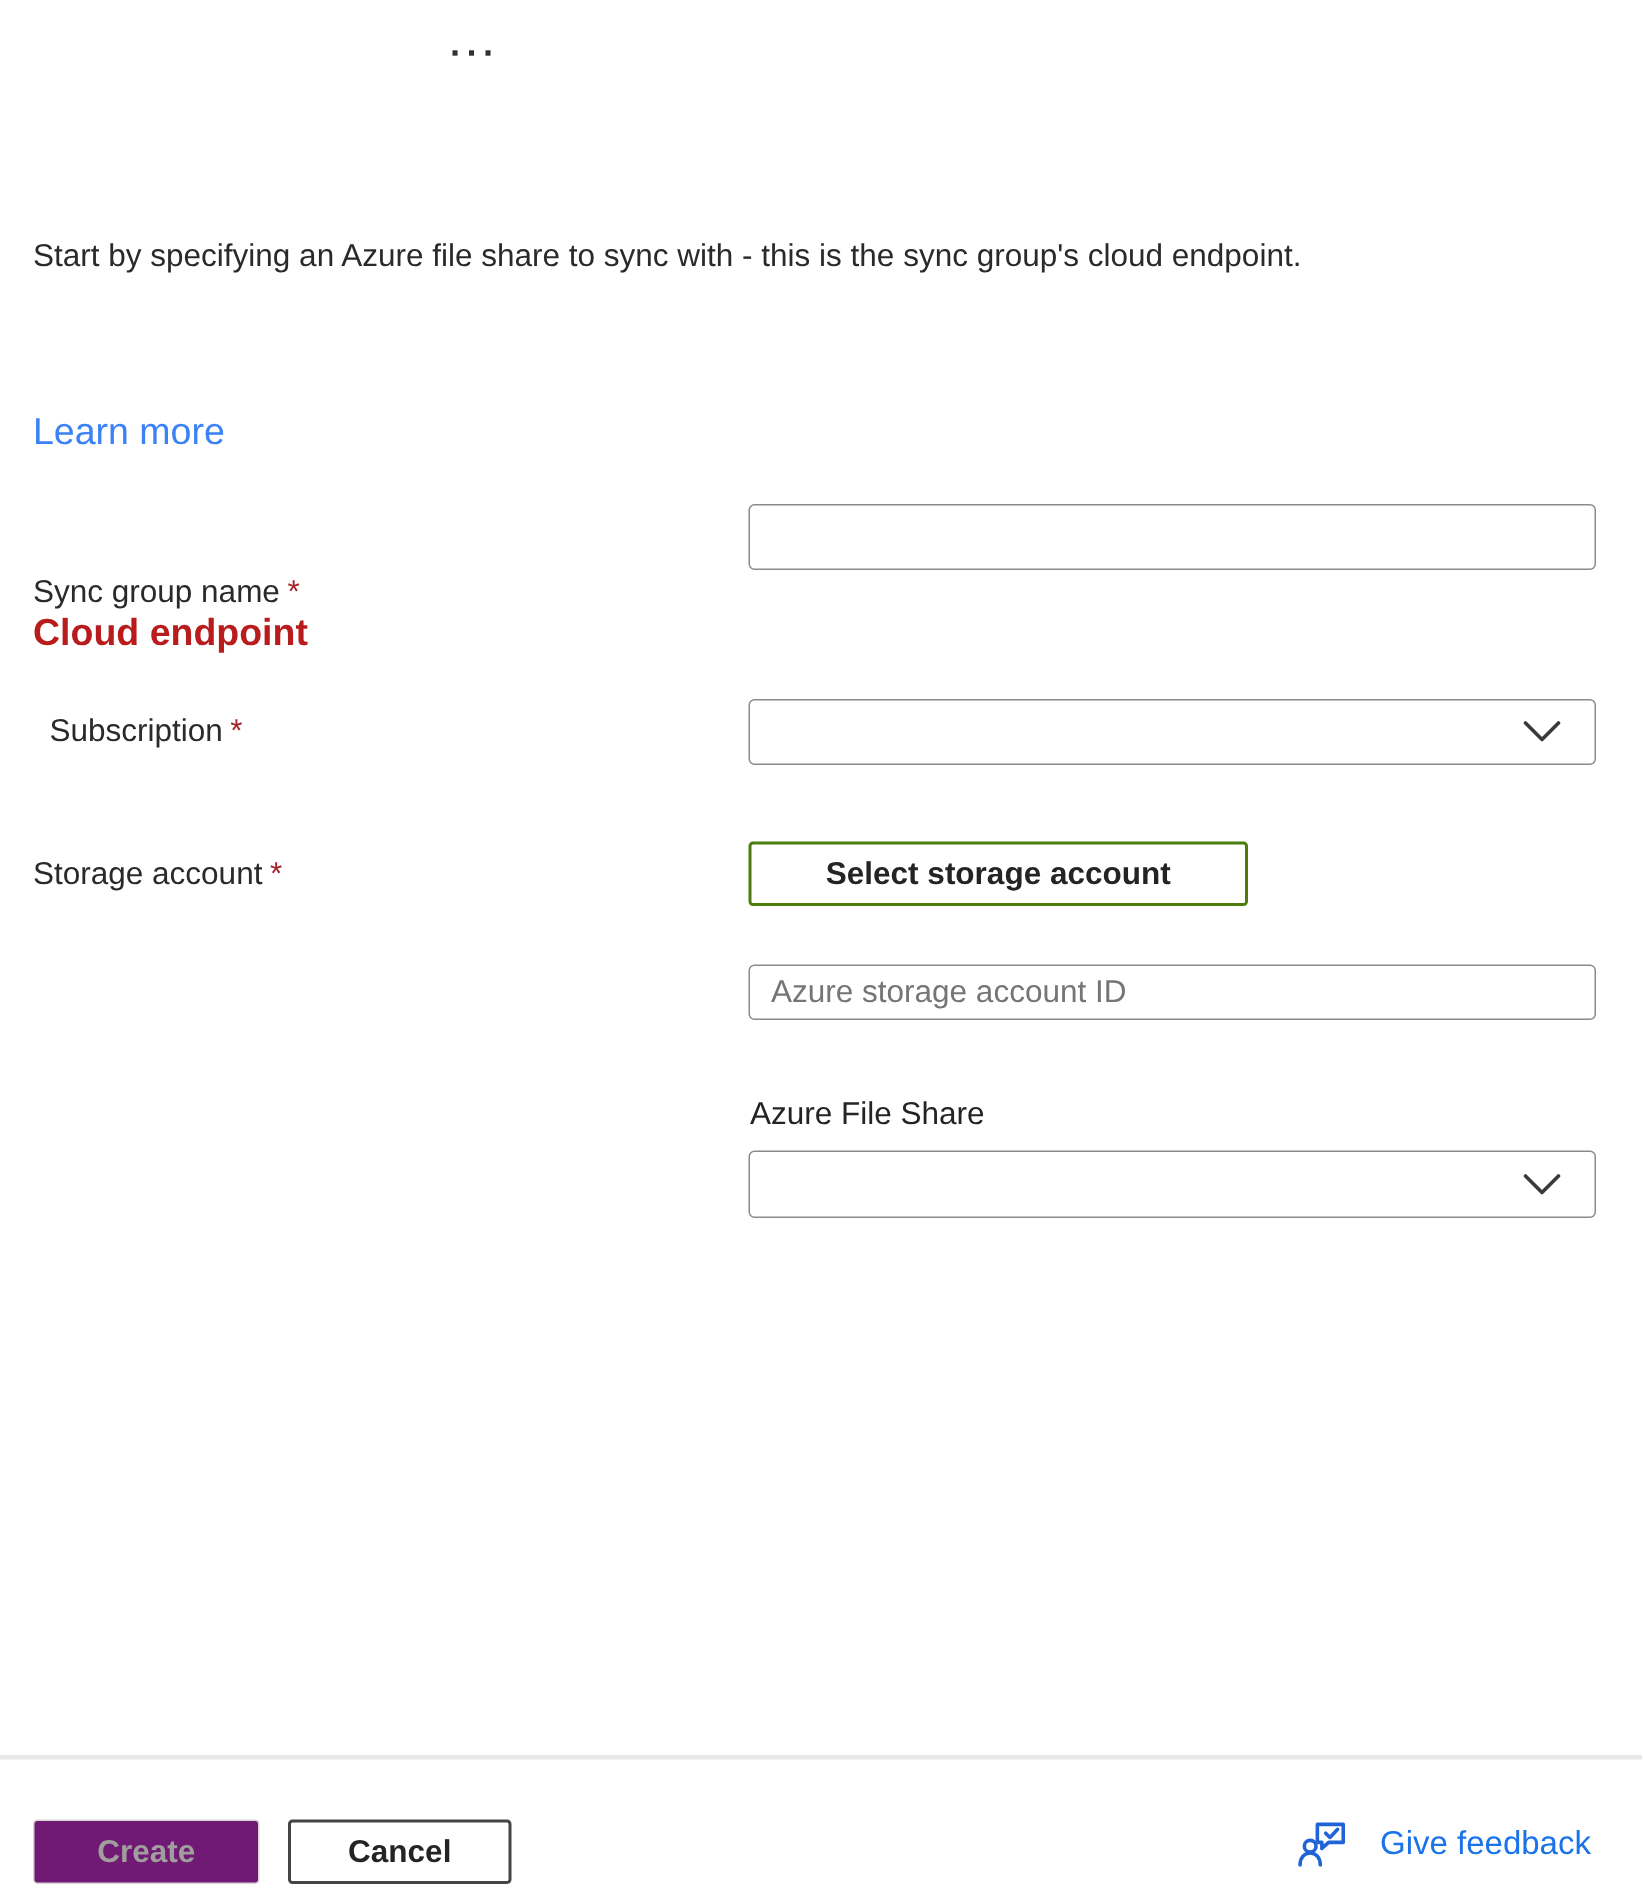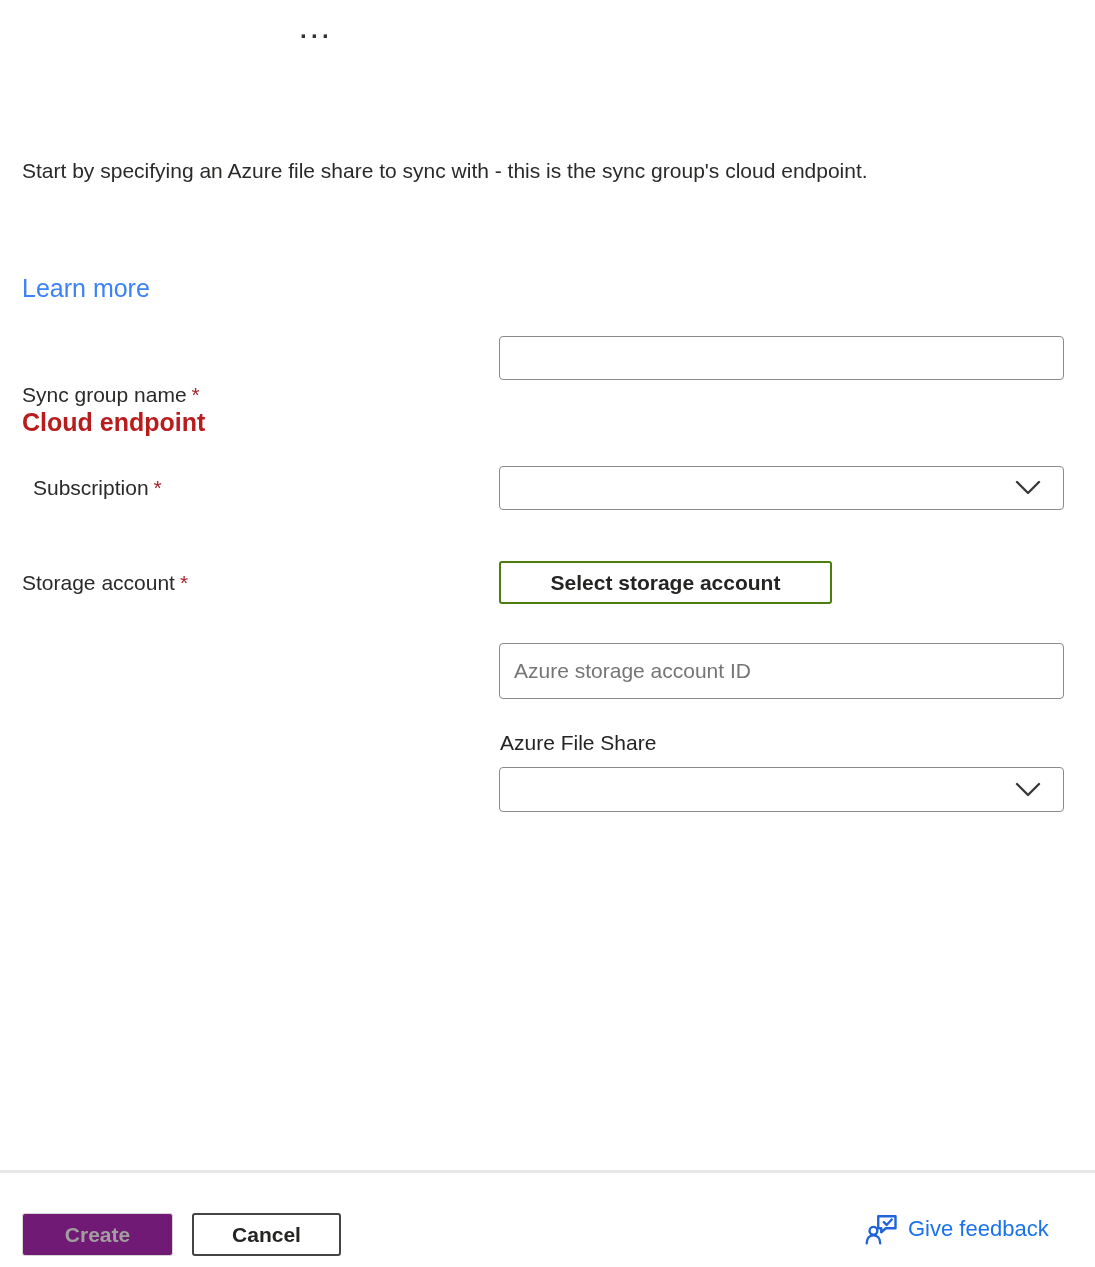--- a/index.html
+++ b/index.html
@@ -52,21 +52,21 @@
   
   .text-input {
     position:absolute; left:499px; width:565px; height:44px;
     border:1px solid #8c8a88; border-radius:4px;
     background:#fff; font-size:21px; color:#252423;
     padding:0 14px; outline:none;
     font-family:"Liberation Sans", sans-serif;
   }
   .text-input::placeholder { color:#767574; opacity:1; }
   .inp-sync-name { top:336px; }
-  .inp-storage-id { top:643px; height:56px; }
+  .inp-storage-id { top:643px; height:37px; }
 
   .dropdown {
     position:absolute; left:499px; width:565px; height:44px;
     border:1px solid #8c8a88; border-radius:4px;
     background:#fff; cursor:pointer;
     display:flex; align-items:center; justify-content:space-between;
     padding:0 14px;
   }
   .dd-subscription { top:466px; }
   .dd-fileshare    { top:767px; height:45px; }
@@ -97,21 +97,21 @@
     left:22px; width:151px;
     background:#701a75; color:#a19f9d; border:1px solid #d8d6d4;
     cursor:default;
   }
   .btn-cancel {
     left:192px; width:149px;
     background:#ffffff; color:#252423; border:2px solid #454443;
   }
   .feedback-link {
     position:absolute; left:864px; top:1211px;
-    display:flex; align-items:center; gap:8px;
+    display:flex; align-items:center; gap:20px;
     color:#1a73e8; cursor:pointer; text-decoration:none;
   }
   .feedback-link .fb-text { font-size:22px; color:#1a73e8; white-space:nowrap; }
 </style>
 </head>
 <body>
 
 <div class="canvas">
 
   <button class="more-btn">···</button>

